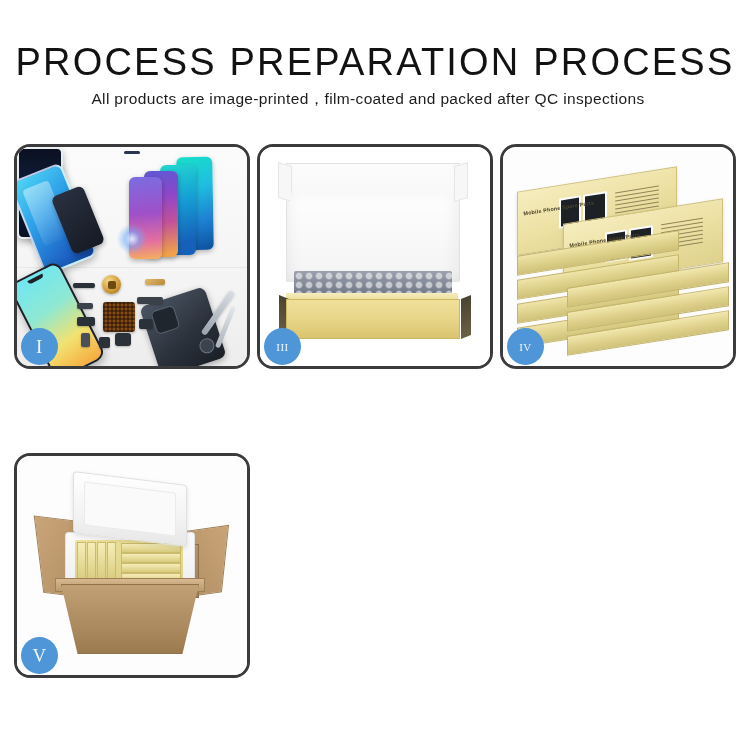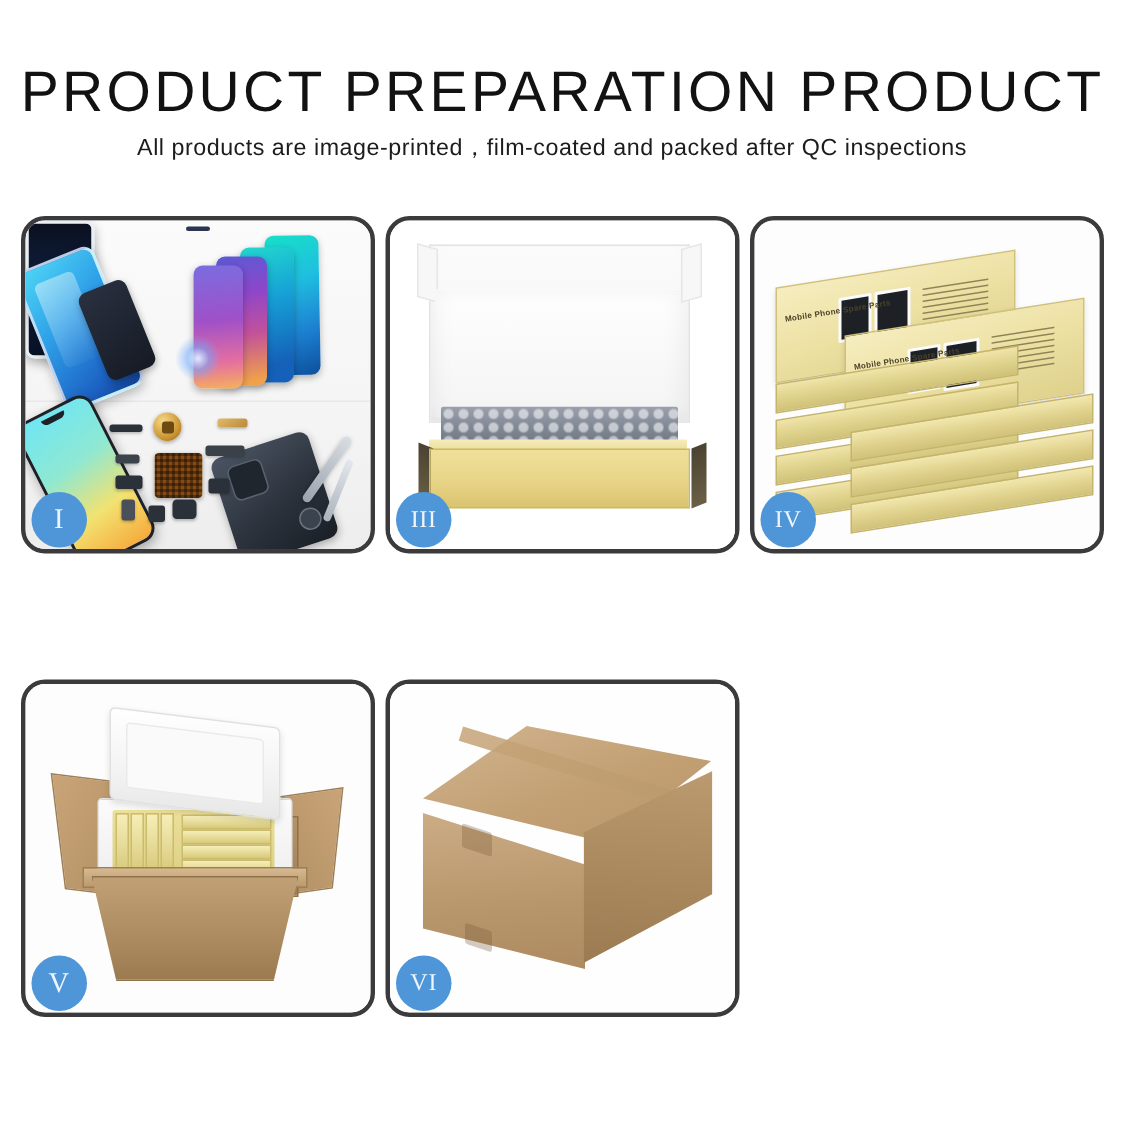--- a/index.html
+++ b/index.html
@@ -51,21 +51,21 @@
   }
   .badge{
     position:absolute;left:4px;bottom:1px;
     width:37px;height:37px;border-radius:50%;
     background:#4e96d8;
     display:flex;align-items:center;justify-content:center;
     font-family:"Liberation Serif","DejaVu Serif",serif;
     font-size:19px;color:#eef4fb;letter-spacing:.5px;
     z-index:40;
   }
-  .badge.wide{font-size:16px;}
+  .badge.wide{font-size:11px;}
 
   
   .p1{background:linear-gradient(180deg,#fbfbfb 0%,#f4f4f4 62%,#ededed 100%);}
   .p1 .shelf{position:absolute;left:0;right:0;top:55%;height:1px;background:rgba(0,0,0,.05);}
   .ph{position:absolute;border-radius:7px;box-shadow:0 2px 5px rgba(0,0,0,.28);}
   
   .ph-a{width:36px;height:93px;left:160px;top:10px;border-radius:6px;
     background:linear-gradient(160deg,#17e0c8,#1fbfe0 35%,#1d7fd1 70%,#0c4f9c);
     transform:rotate(-1deg);}
   .ph-b{width:36px;height:90px;left:143px;top:18px;border-radius:6px;
@@ -247,21 +247,21 @@
   .tab{position:absolute;background:rgba(120,92,58,.32);border-radius:2px;}
   .tab1{left:48px;top:96px;width:20px;height:16px;transform:skewY(18deg);}
   .tab2{left:50px;top:162px;width:18px;height:14px;transform:skewY(18deg);}
 </style>
 </head>
 <body>
 
 <div class="page">
 
   <div class="header">
-    <h1 class="title">PRODUCT PREPARATION PRODUCT</h1>
+    <h1 class="title">PROCESS PREPARATION PROCESS</h1>
     <p class="subtitle">All products are image-printed，film-coated and packed after QC inspections</p>
   </div>
 
   <div class="grid">
 
     <div class="panel">
       <div class="photo p1">
         <div class="shelf"></div>
         <div class="film"></div>
         <div class="film-dark"></div>
@@ -363,26 +363,15 @@
           <div class="bar" style="left:46px;top:23px;width:58px;height:8px;"></div>
           <div class="bar" style="left:46px;top:33px;width:58px;height:8px;"></div>
         </div>
         <div class="v-styro-lid"></div>
         <div class="v-lip"></div>
         <div class="v-front"></div>
       </div>
       <div class="badge">V</div>
     </div>
 
-    <div class="panel">
-      <div class="photo p6">
-        <div class="c-top"></div>
-        <div class="c-seam"></div>
-        <div class="c-left"></div>
-        <div class="c-right"></div>
-        <div class="tab tab1"></div>
-        <div class="tab tab2"></div>
-      </div>
-      <div class="badge wide">VI</div>
-    </div>
 
   </div>
 </div>
 
 </body></html>

